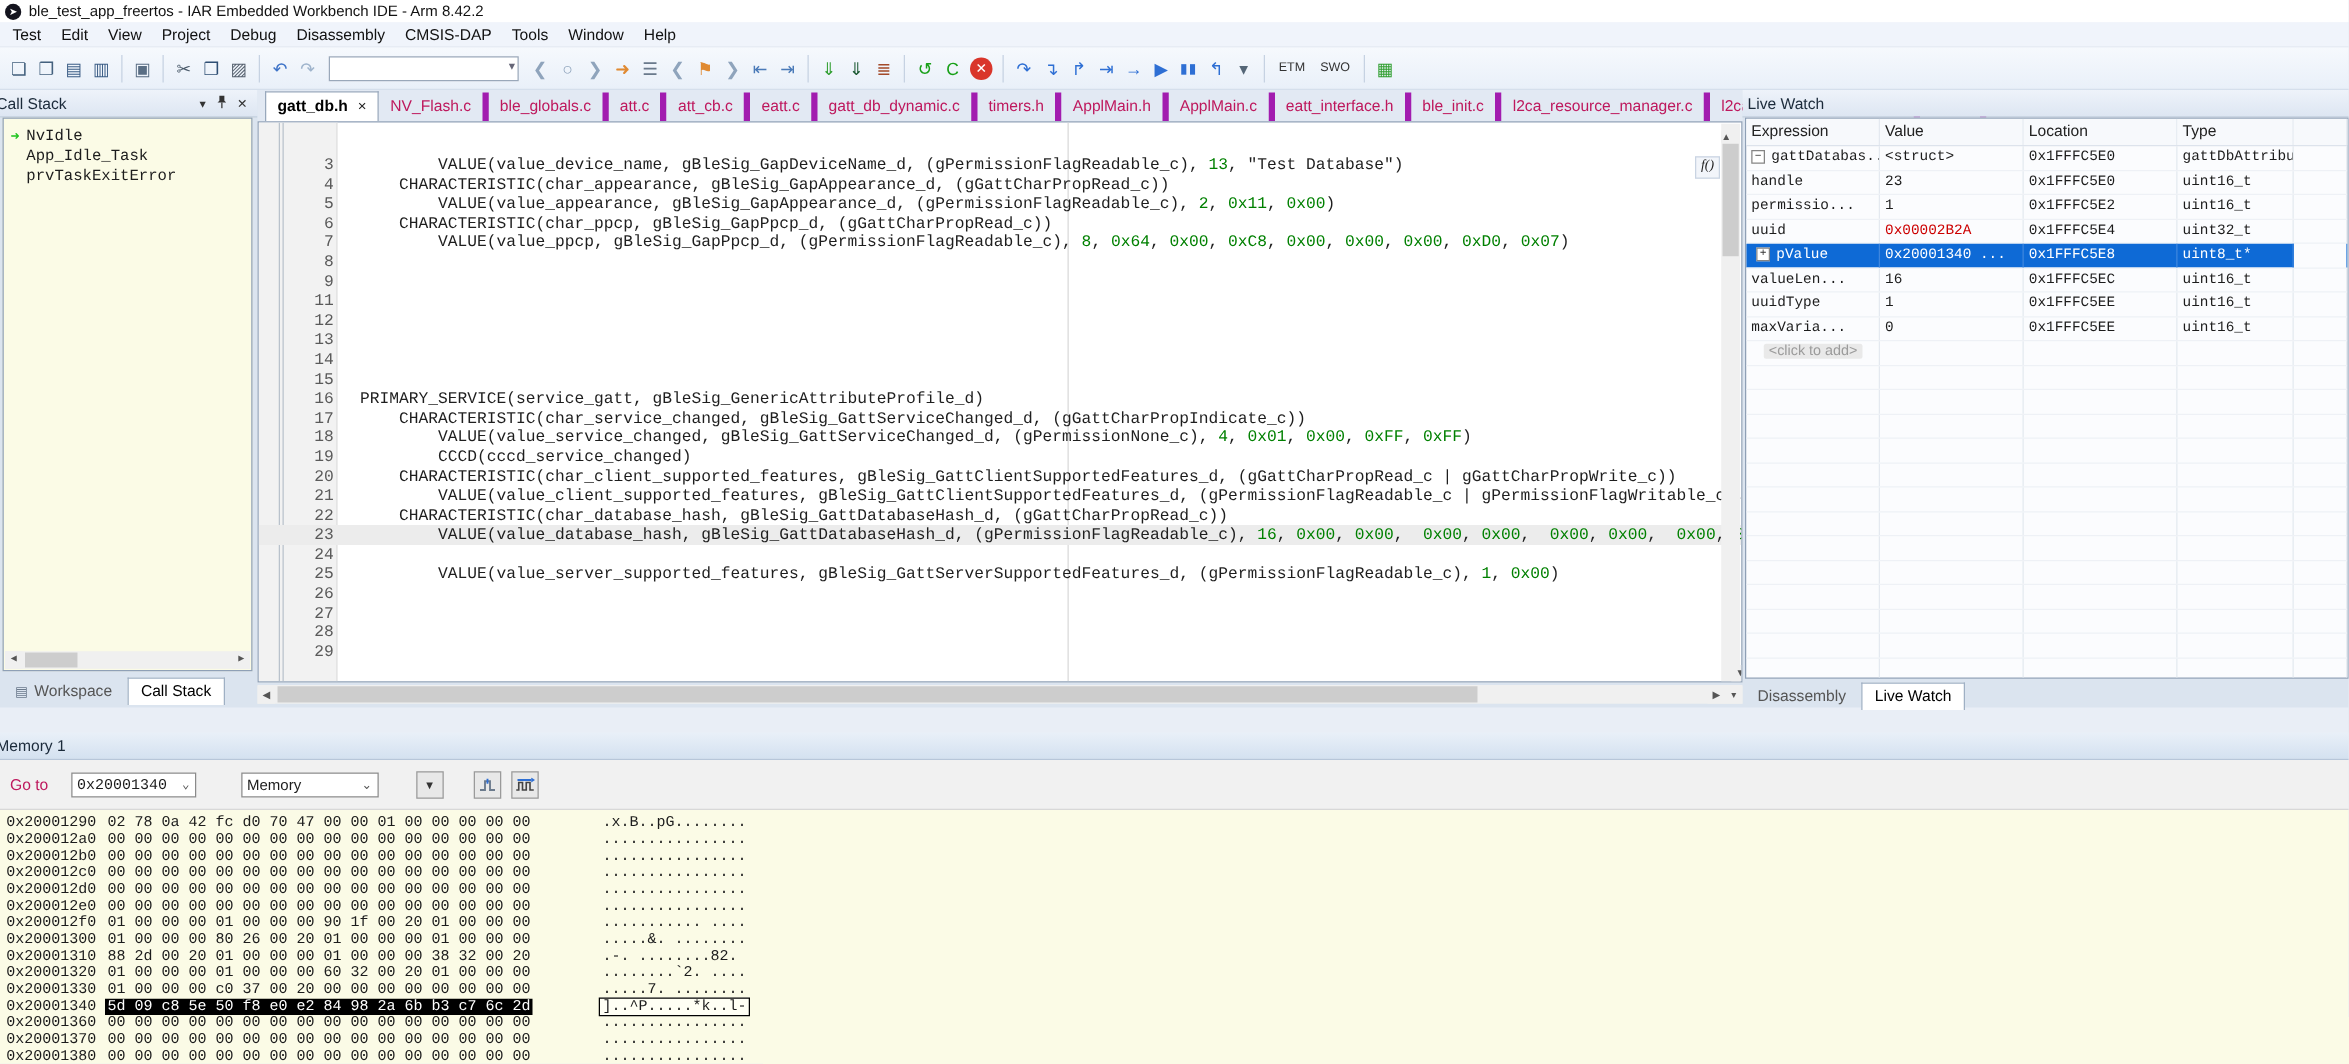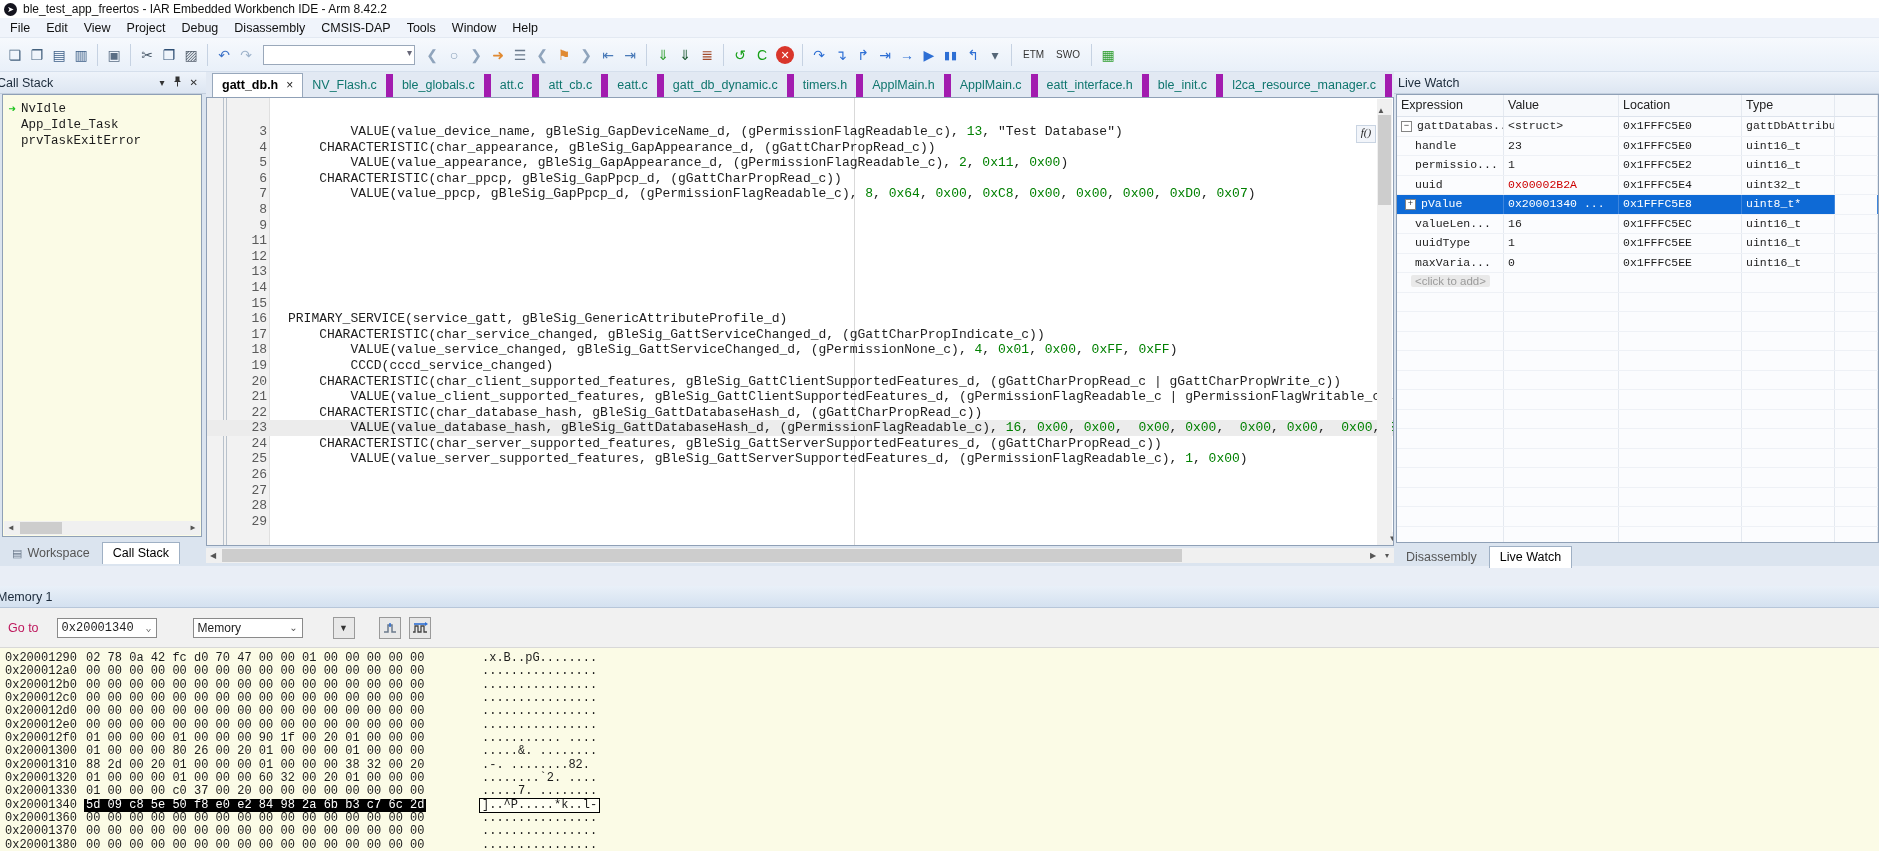--- a/index.html
+++ b/index.html
@@ -46,21 +46,21 @@
   .cs-sp{flex:1;}
   .dock-tabs{position:absolute;display:flex;align-items:flex-end;gap:2px;font-size:12.5px;}
   #cs-tabs{left:2px;top:468px;height:24px;}
   .dtab{padding:3px 10px 4px 10px;color:#555;display:flex;gap:5px;align-items:center;}
   .dtab.active{background:#fff;border:1px solid #9fb0c4;border-bottom:none;color:#000;}
   .dtab .ticon{font-size:11px;color:#6b7a8c;}
 
   
   #editor-panel{left:206px;top:0;width:1188px;height:494px;}
   #etabs{position:absolute;left:0;top:0;width:1188px;height:25px;background:#e2e9f3;display:flex;align-items:flex-end;padding-left:6px;box-sizing:border-box;}
-  .etab{font-size:12.5px;padding:4px 9px 5px 9px;color:#0f766e;border-right:7px solid #a21caf;white-space:nowrap;display:flex;gap:8px;align-items:center;}
+  .etab{font-size:12.5px;padding:4px 9px 5px 9px;color:#be185d;border-right:5px solid #a21caf;white-space:nowrap;display:flex;gap:8px;align-items:center;}
   .etab.active{background:#fff;border:1px solid #98a8bc;border-bottom:none;color:#000;font-weight:bold;}
   .etab .close{font-weight:normal;color:#222;font-size:12px;}
   #ecode{position:absolute;left:0;top:25px;width:1188px;height:449px;background:#fff;border:1px solid #8fa0b6;box-sizing:border-box;overflow:hidden;}
   #gutter-bg{position:absolute;left:0;top:0;width:62px;height:100%;background:#f2f2f2;border-right:1px solid #e0e0e0;}
   #fold-line1{position:absolute;left:16px;top:0;width:1px;height:100%;background:#b9c2cc;}
   #fold-line2{position:absolute;left:19px;top:0;width:1px;height:100%;background:#b9c2cc;}
   #guide-line{position:absolute;left:647px;top:0;width:1px;height:100%;background:#d9d9d9;}
   #clines{position:absolute;left:0;top:26px;width:100%;}
   .cline{position:relative;height:15.6px;white-space:pre;font-size:13px;line-height:15.6px;}
   .cline.current{background:#ececec;}
@@ -80,21 +80,21 @@
   #lw-caption{width:485px;}
   #lw-table{position:absolute;left:2px;top:22px;width:483px;height:449px;background:#fbfcfe;border:1px solid #8fa0b6;box-sizing:border-box;overflow:hidden;}
   .lw-row{display:grid;grid-template-columns:107px 115px 123px 93px 1fr;height:19.5px;border-bottom:1px solid #eef1f6;box-sizing:border-box;}
   .lw-cell{border-right:1px solid #e4e9f0;padding:2px 4px 0 4px;font-size:11.5px;white-space:nowrap;overflow:hidden;box-sizing:border-box;}
   .lw-head .lw-cell{font-family:"Liberation Sans",sans-serif;font-size:12.5px;color:#222;padding-top:3px;background:#f7f9fc;}
   .lw-head{height:22px;border-bottom:1px solid #dde3ec;}
   .lw-row.sel{background:linear-gradient(to right,#0e6ad6 0,#0e6ad6 438px,transparent 438px);}
   .lw-row.sel .lw-cell{color:#fff !important;border-right-color:#3e86de;}
   .expbox{display:inline-block;width:9px;height:9px;border:1px solid #848484;line-height:8px;font-size:9px;text-align:center;margin-right:5px;background:#fff;color:#333;vertical-align:1px;}
   .lw-row.sel .expbox{color:#333;}
-  .lvl1{padding-left:18px;}
+  .lvl1{padding-left:4px;}
   .val-red{color:#cc0000;}
   .addpill{display:inline-block;background:#e9e9e9;color:#9b9b9b;border-radius:2px;padding:0 4px;font-size:11.5px;}
   #lw-dock-tabs{position:absolute;left:2px;top:472px;height:24px;display:flex;align-items:flex-end;gap:2px;font-size:12.5px;}
 
   
   #memory-panel{left:0;top:586px;width:1879px;height:285px;}
   #mem-caption{width:1879px;background:linear-gradient(#e9f0f8,#d4e1f0);border-bottom:1px solid #b7c6d9;}
   #mem-title{margin-left:-7px;white-space:nowrap;}
   #mem-toolbar{position:absolute;left:0;top:22px;width:1879px;height:40px;background:#f1f1f1;border-bottom:1px solid #d8d8d8;display:flex;align-items:center;padding-left:8px;box-sizing:border-box;gap:8px;}
   #goto-label{font-size:12.5px;color:#be185d;margin-right:10px;}
@@ -113,21 +113,21 @@
 </style>
 </head>
 <body>
 
 <div id="titlebar" class="abs">
   <span id="app-icon">➤</span>
   <span class="t">ble_test_app_freertos - IAR Embedded Workbench IDE - Arm 8.42.2</span>
 </div>
 
 <div id="menubar" class="abs">
-    <span class="menu-item">File</span>
+    <span class="menu-item">Test</span>
     <span class="menu-item">Edit</span>
     <span class="menu-item">View</span>
     <span class="menu-item">Project</span>
     <span class="menu-item">Debug</span>
     <span class="menu-item">Disassembly</span>
     <span class="menu-item">CMSIS-DAP</span>
     <span class="menu-item">Tools</span>
     <span class="menu-item">Window</span>
     <span class="menu-item">Help</span>
   </div>
@@ -299,21 +299,21 @@
           <div class="cline"><span class="lnum">14</span><span class="ltext"></span></div>
           <div class="cline"><span class="lnum">15</span><span class="ltext"></span></div>
           <div class="cline"><span class="lnum">16</span><span class="ltext">PRIMARY_SERVICE(service_gatt, gBleSig_GenericAttributeProfile_d)</span></div>
           <div class="cline"><span class="lnum">17</span><span class="ltext">    CHARACTERISTIC(char_service_changed, gBleSig_GattServiceChanged_d, (gGattCharPropIndicate_c))</span></div>
           <div class="cline"><span class="lnum">18</span><span class="ltext">        VALUE(value_service_changed, gBleSig_GattServiceChanged_d, (gPermissionNone_c), <span class="num">4</span>, <span class="num">0x01</span>, <span class="num">0x00</span>, <span class="num">0xFF</span>, <span class="num">0xFF</span>)</span></div>
           <div class="cline"><span class="lnum">19</span><span class="ltext">        CCCD(cccd_service_changed)</span></div>
           <div class="cline"><span class="lnum">20</span><span class="ltext">    CHARACTERISTIC(char_client_supported_features, gBleSig_GattClientSupportedFeatures_d, (gGattCharPropRead_c | gGattCharPropWrite_c))</span></div>
           <div class="cline"><span class="lnum">21</span><span class="ltext">        VALUE(value_client_supported_features, gBleSig_GattClientSupportedFeatures_d, (gPermissionFlagReadable_c | gPermissionFlagWritable_c), , , )</span></div>
           <div class="cline"><span class="lnum">22</span><span class="ltext">    CHARACTERISTIC(char_database_hash, gBleSig_GattDatabaseHash_d, (gGattCharPropRead_c))</span></div>
           <div class="cline current"><span class="lnum">23</span><span class="ltext">        VALUE(value_database_hash, gBleSig_GattDatabaseHash_d, (gPermissionFlagReadable_c), <span class="num">16</span>, <span class="num">0x00</span>, <span class="num">0x00</span>,  <span class="num">0x00</span>, <span class="num">0x00</span>,  <span class="num">0x00</span>, <span class="num">0x00</span>,  <span class="num">0x00</span>, <span class="num">0x00</span>,  , ,  , ,  , ,  , )</span></div>
-          <div class="cline"><span class="lnum">24</span><span class="ltext">    CHARACTERISTIC(char_server_supported_features, gBleSig_GattServerSupportedFeatures_d, (gGattCharPropRead_c))</span></div>
+          <div class="cline"><span class="lnum">24</span></div>
           <div class="cline"><span class="lnum">25</span><span class="ltext">        VALUE(value_server_supported_features, gBleSig_GattServerSupportedFeatures_d, (gPermissionFlagReadable_c), <span class="num">1</span>, <span class="num">0x00</span>)</span></div>
           <div class="cline"><span class="lnum">26</span><span class="ltext"></span></div>
           <div class="cline"><span class="lnum">27</span><span class="ltext"></span></div>
           <div class="cline"><span class="lnum">28</span><span class="ltext"></span></div>
           <div class="cline"><span class="lnum">29</span><span class="ltext"></span></div>
         </div>
       <div id="fx-btn">f()</div>
       <div id="e-vscroll">
         <span class="sc-btn">▲</span>
         <span id="ev-thumb"></span>

